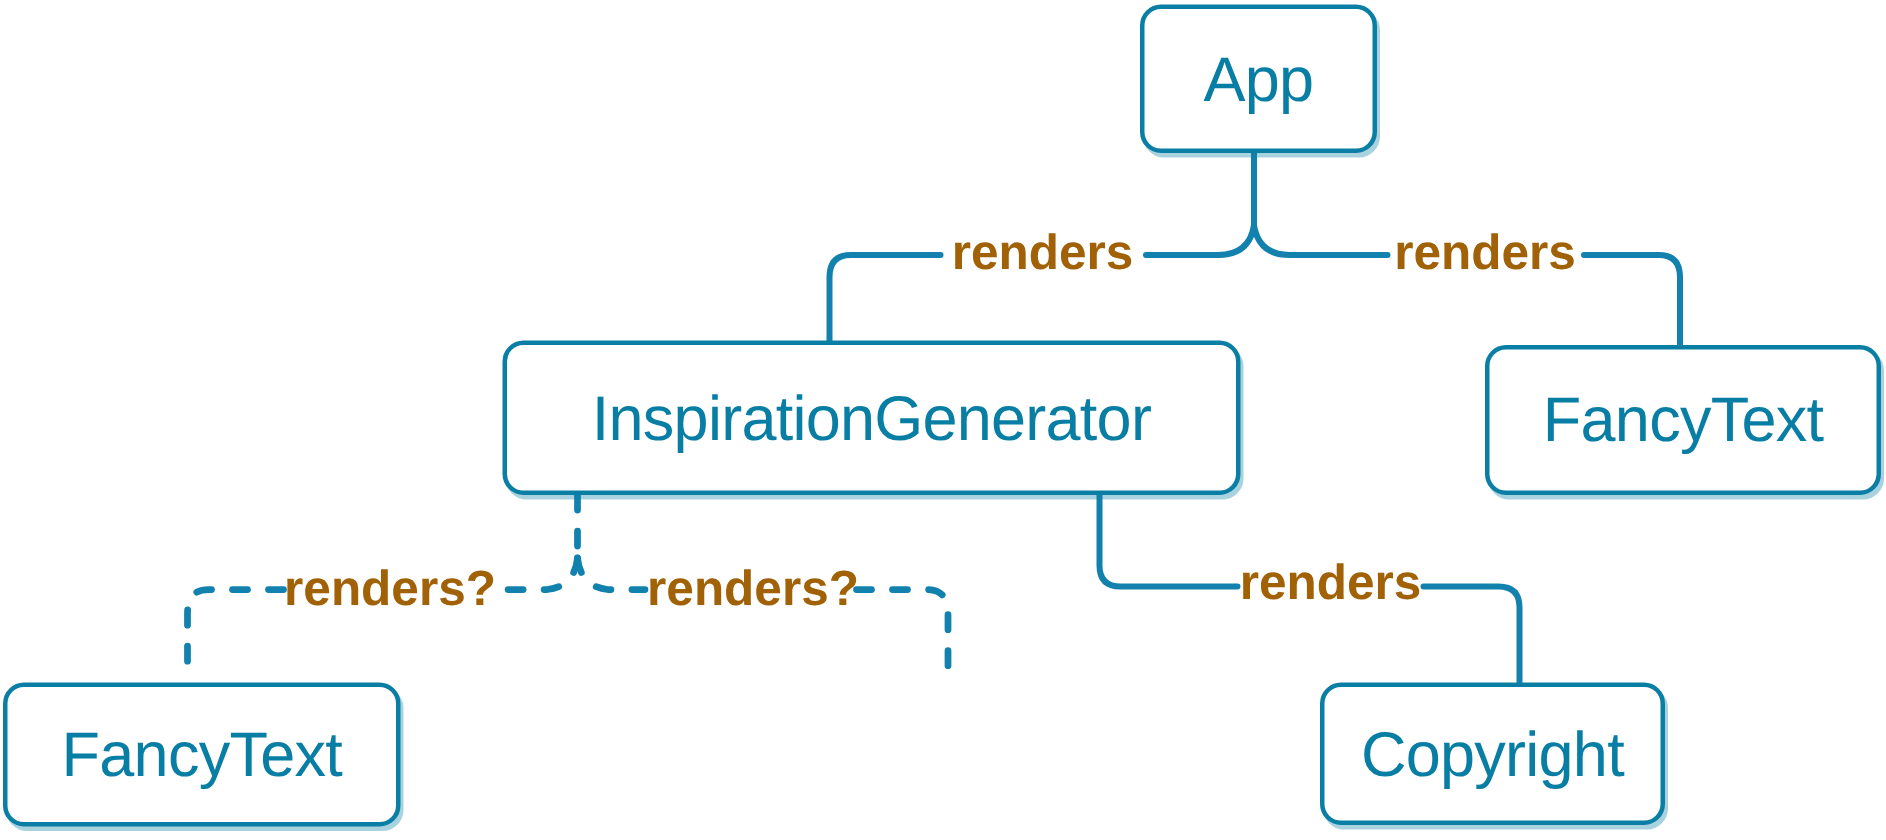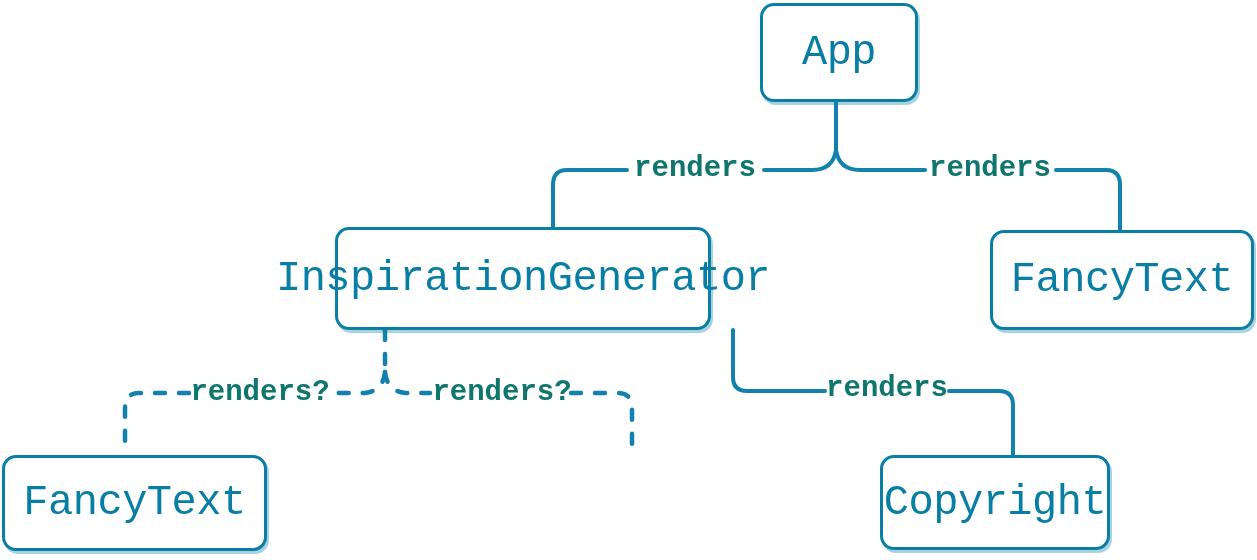--- a/index.html
+++ b/index.html
@@ -5,21 +5,21 @@
   html, body {
     margin: 0;
     padding: 0;
     background: #ffffff;
   }
   .canvas {
     position: relative;
     width: 1257px;
     height: 560px;
     background: #ffffff;
-    font-family: Liberation Mono, monospace;
+    font-family: Liberation Sans, sans-serif;
     overflow: hidden;
   }
   .edges-svg {
     position: absolute;
     left: 0;
     top: 0;
     width: 1257px;
     height: 560px;
     pointer-events: none;
   }
@@ -44,30 +44,30 @@
     border-radius: 14px;
     box-shadow: 2px 3px 0 rgba(10, 126, 164, 0.35);
     color: #087ea4;
     font-size: 42px;
     font-weight: 500;
     letter-spacing: -0.5px;
     white-space: nowrap;
     box-sizing: border-box;
   }
   .node-app                   { left: 760px; top: 3px;   width: 158px; height: 99px; }
-  .node-inspiration-generator { left: 335px; top: 227px; width: 376px; height: 103px; }
+  .node-inspiration-generator { left: 335px; top: 227px; width: 492px; height: 103px; }
   .node-fancy-text-top        { left: 990px; top: 230px; width: 264px; height: 100px; }
   .node-fancy-text-bottom     { left: 2px;   top: 455px; width: 265px; height: 96px; }
   .node-color                 { left: 538px; top: 455px; width: 181px; height: 97px; }
   .node-copyright             { left: 880px; top: 455px; width: 230px; height: 95px; }
   .edge-label {
     position: absolute;
     transform: translate(-50%, -50%);
-    color: #0f766e;
-    font-size: 29px;
+    color: #a16207;
+    font-size: 33px;
     font-weight: 600;
     white-space: nowrap;
     line-height: 1;
   }
   .edge-label-0 { left: 695px; top: 168px; }
   .edge-label-1 { left: 990px; top: 168px; }
   .edge-label-2 { left: 260px; top: 392px; }
   .edge-label-3 { left: 502px; top: 392px; }
   .edge-label-4 { left: 887px; top: 388px; }
 </style>

